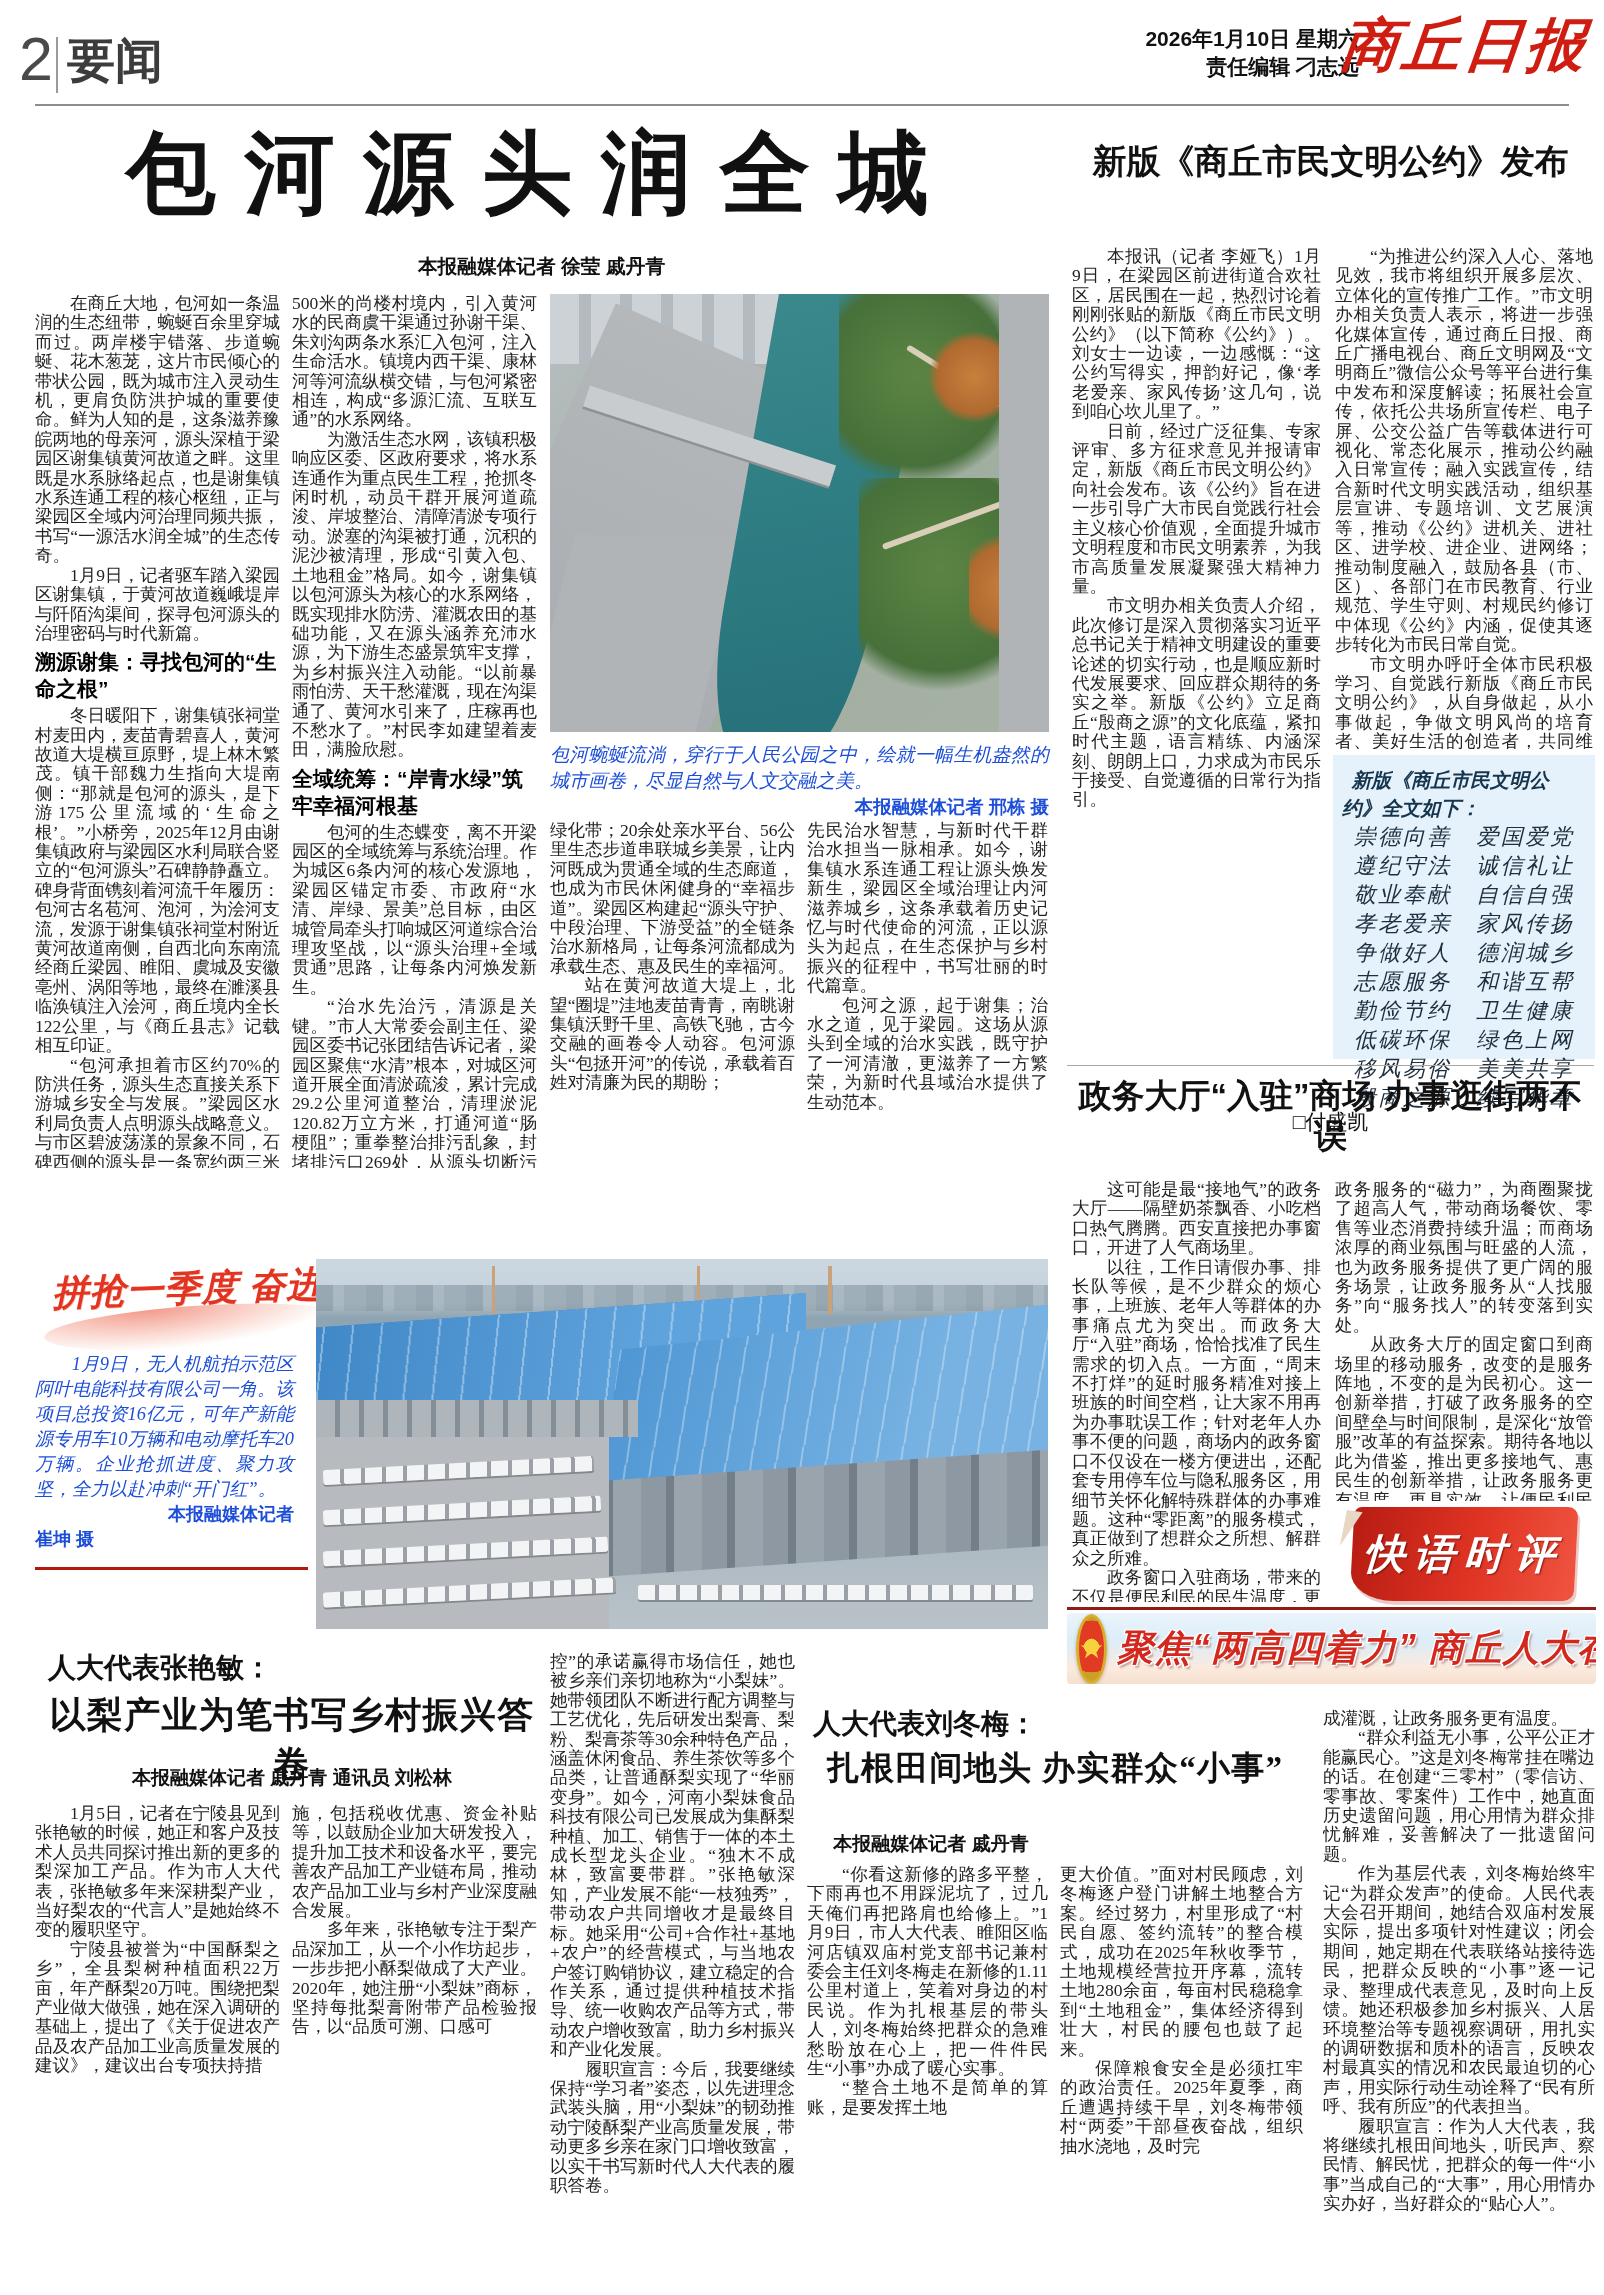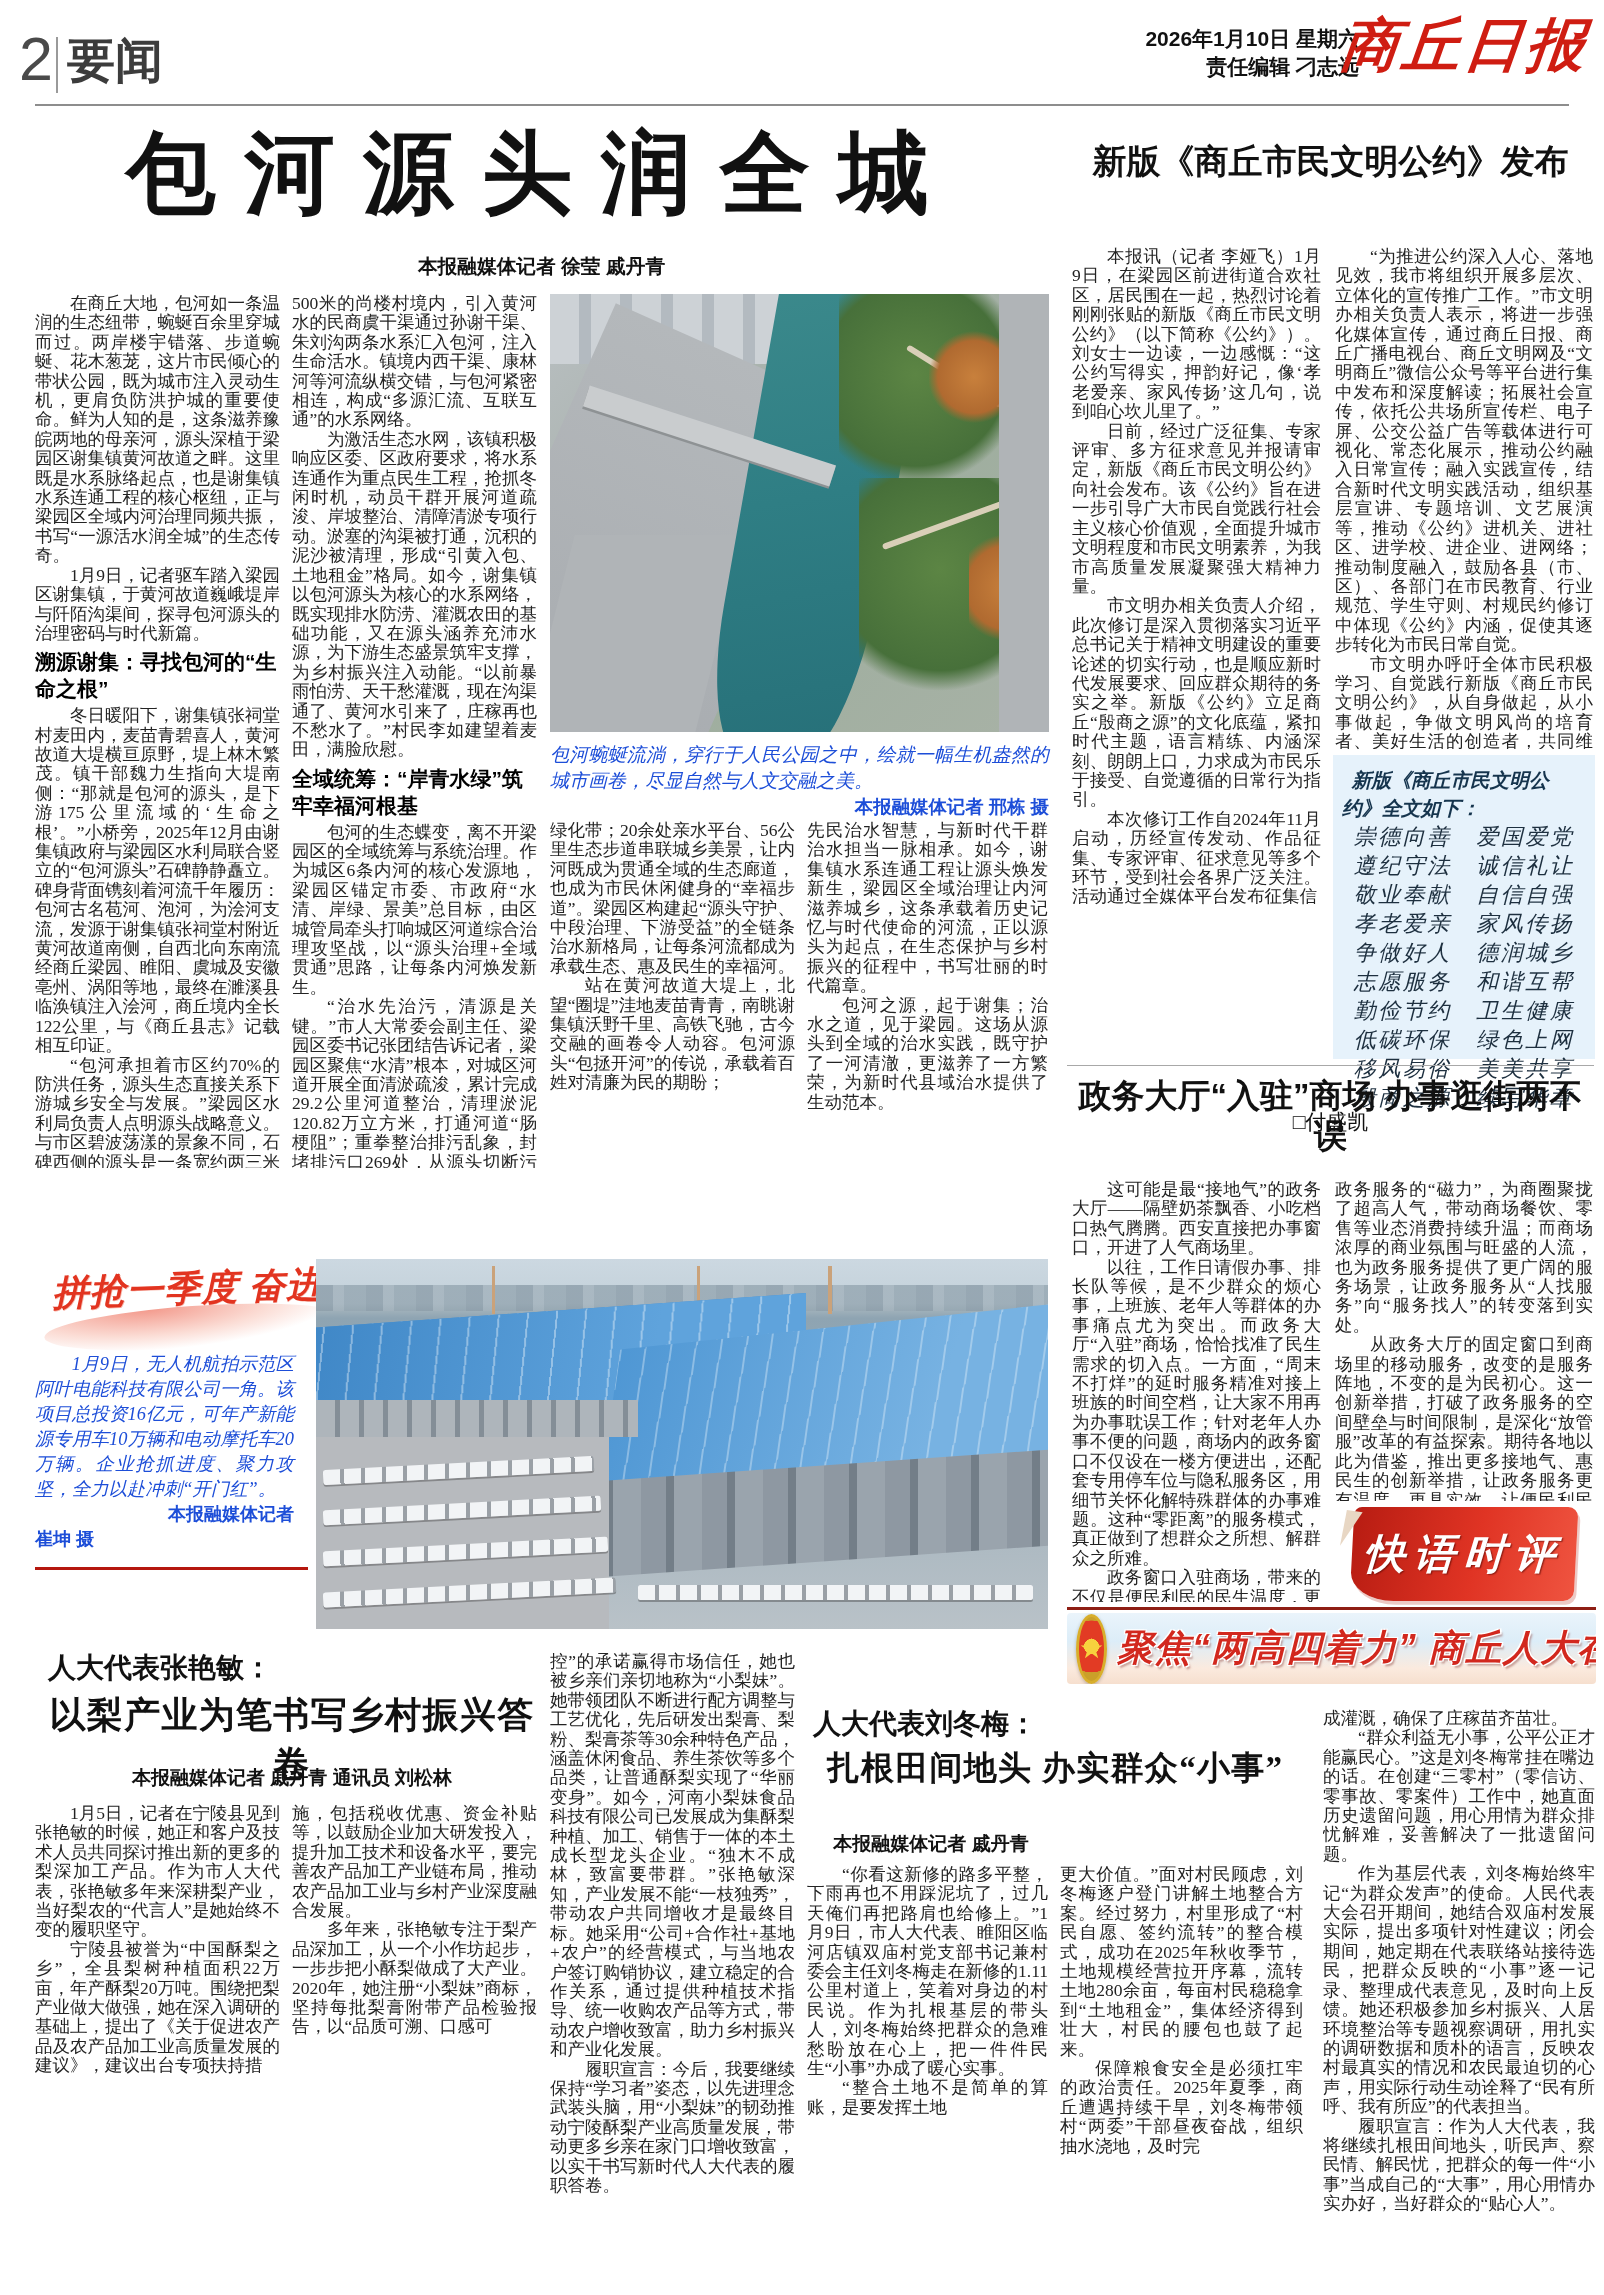--- a/index.html
+++ b/index.html
@@ -136,21 +136,20 @@
   <div class="abs body-col cont" style="left:807px;top:821px;width:241px;height:356px;">
       <p>先民治水智慧，与新时代干群治水担当一脉相承。如今，谢集镇水系连通工程让源头焕发新生，梁园区全域治理让内河滋养城乡，这条承载着历史记忆与时代使命的河流，正以源头为起点，在生态保护与乡村振兴的征程中，书写壮丽的时代篇章。</p>
       <p>包河之源，起于谢集；治水之道，见于梁园。这场从源头到全域的治水实践，既守护了一河清澈，更滋养了一方繁荣，为新时代县域治水提供了生动范本。</p>
     </div>
 
   <div class="abs headline-md" style="left:1067px;top:141px;width:527px;">新版《商丘市民文明公约》发布</div>
   <div class="abs body-col" style="left:1072px;top:247px;width:249px;height:806px;">
       <p>本报讯（记者 李娅飞）1月9日，在梁园区前进街道合欢社区，居民围在一起，热烈讨论着刚刚张贴的新版《商丘市民文明公约》（以下简称《公约》）。刘女士一边读，一边感慨：“这公约写得实，押韵好记，像‘孝老爱亲、家风传扬’这几句，说到咱心坎儿里了。”</p>
       <p>日前，经过广泛征集、专家评审、多方征求意见并报请审定，新版《商丘市民文明公约》向社会发布。该《公约》旨在进一步引导广大市民自觉践行社会主义核心价值观，全面提升城市文明程度和市民文明素养，为我市高质量发展凝聚强大精神力量。</p>
       <p>市文明办相关负责人介绍，此次修订是深入贯彻落实习近平总书记关于精神文明建设的重要论述的切实行动，也是顺应新时代发展要求、回应群众期待的务实之举。新版《公约》立足商丘“殷商之源”的文化底蕴，紧扣时代主题，语言精练、内涵深刻、朗朗上口，力求成为市民乐于接受、自觉遵循的日常行为指引。</p>
-      <p>本次修订工作自2024年11月启动，历经宣传发动、作品征集、专家评审、征求意见等多个环节，受到社会各界广泛关注。活动通过全媒体平台发布征集信</p>
     </div>
   <div class="abs body-col" style="left:1335px;top:247px;width:258px;height:502px;">
       <p>“为推进公约深入人心、落地见效，我市将组织开展多层次、立体化的宣传推广工作。”市文明办相关负责人表示，将进一步强化媒体宣传，通过商丘日报、商丘广播电视台、商丘文明网及“文明商丘”微信公众号等平台进行集中发布和深度解读；拓展社会宣传，依托公共场所宣传栏、电子屏、公交公益广告等载体进行可视化、常态化展示，推动公约融入日常宣传；融入实践宣传，结合新时代文明实践活动，组织基层宣讲、专题培训、文艺展演等，推动《公约》进机关、进社区、进学校、进企业、进网络；推动制度融入，鼓励各县（市、区）、各部门在市民教育、行业规范、学生守则、村规民约修订中体现《公约》内涵，促使其逐步转化为市民日常自觉。</p>
       <p>市文明办呼吁全体市民积极学习、自觉践行新版《商丘市民文明公约》，从自身做起，从小事做起，争做文明风尚的培育者、美好生活的创造者，共同维护城市形象，提升城市品质，为谱写新时代商丘更加出彩的绚丽篇章贡献文明力量。</p>
     </div>
 
   <div class="abs covenant-box" style="left:1333px;top:755px;width:262px;height:304px;">
     <div class="covenant-title">新版《商丘市民文明公约》全文如下：</div>
     <div class="covenant-body">
         <p>崇德向善　爱国爱党</p>
@@ -237,20 +236,20 @@
   <div class="abs byline" style="left:807px;top:1831px;width:248px;font-size:19px;">本报融媒体记者 戚丹青</div>
   <div class="abs body-col" style="left:807px;top:1865px;width:241px;height:414px;">
       <p>“你看这新修的路多平整，下雨再也不用踩泥坑了，过几天俺们再把路肩也给修上。”1月9日，市人大代表、睢阳区临河店镇双庙村党支部书记兼村委会主任刘冬梅走在新修的1.11公里村道上，笑着对身边的村民说。作为扎根基层的带头人，刘冬梅始终把群众的急难愁盼放在心上，把一件件民生“小事”办成了暖心实事。</p>
       <p>“整合土地不是简单的算账，是要发挥土地</p>
     </div>
   <div class="abs body-col cont" style="left:1060px;top:1865px;width:243px;height:414px;">
       <p>更大价值。”面对村民顾虑，刘冬梅逐户登门讲解土地整合方案。经过努力，村里形成了“村民自愿、签约流转”的整合模式，成功在2025年秋收季节，土地规模经营拉开序幕，流转土地280余亩，每亩村民稳稳拿到“土地租金”，集体经济得到壮大，村民的腰包也鼓了起来。</p>
       <p>保障粮食安全是必须扛牢的政治责任。2025年夏季，商丘遭遇持续干旱，刘冬梅带领村“两委”干部昼夜奋战，组织抽水浇地，及时完</p>
     </div>
   <div class="abs body-col cont" style="left:1323px;top:1709px;width:272px;height:571px;">
-      <p>成灌溉，确保了庄稼苗齐苗壮。</p>
+      <p>成灌溉，让政务服务更有温度。</p>
       <p>“群众利益无小事，公平公正才能赢民心。”这是刘冬梅常挂在嘴边的话。在创建“三零村”（零信访、零事故、零案件）工作中，她直面历史遗留问题，用心用情为群众排忧解难，妥善解决了一批遗留问题。</p>
       <p>作为基层代表，刘冬梅始终牢记“为群众发声”的使命。人民代表大会召开期间，她结合双庙村发展实际，提出多项针对性建议；闭会期间，她定期在代表联络站接待选民，把群众反映的“小事”逐一记录、整理成代表意见，及时向上反馈。她还积极参加乡村振兴、人居环境整治等专题视察调研，用扎实的调研数据和质朴的语言，反映农村最真实的情况和农民最迫切的心声，用实际行动生动诠释了“民有所呼、我有所应”的代表担当。</p>
       <p>履职宣言：作为人大代表，我将继续扎根田间地头，听民声、察民情、解民忧，把群众的每一件“小事”当成自己的“大事”，用心用情办实办好，当好群众的“贴心人”。</p>
     </div>
 
 </div>
 
 
 </body></html>

